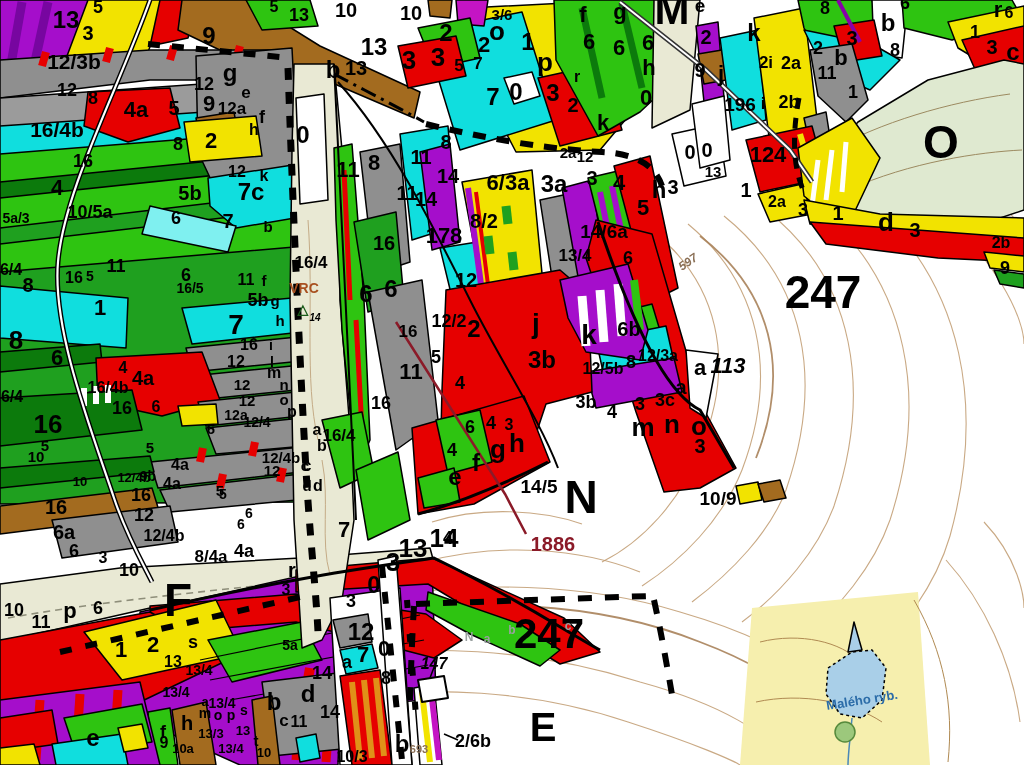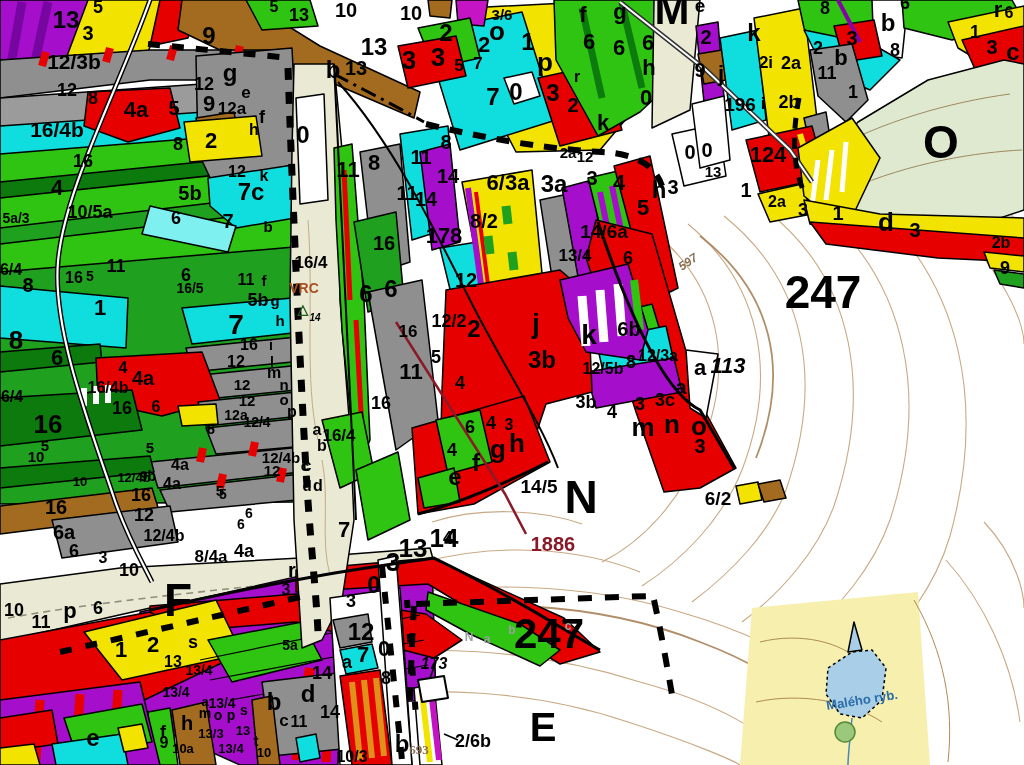--- a/index.html
+++ b/index.html
@@ -456,21 +456,21 @@
       <div class="lbl" style="left: 460px; top: 383px; font-size: 18px;">4</div>
       <div class="lbl" style="left: 470px; top: 427px; font-size: 18px;">6</div>
       <div class="lbl" style="left: 491px; top: 423px; font-size: 18px;">4</div>
       <div class="lbl" style="left: 509px; top: 425px; font-size: 16px;">3</div>
       <div class="lbl" style="left: 452px; top: 450px; font-size: 18px;">4</div>
       <div class="lbl" style="left: 455px; top: 477px; font-size: 24px;">e</div>
       <div class="lbl" style="left: 476px; top: 463px; font-size: 24px;">f</div>
       <div class="lbl" style="left: 498px; top: 449px; font-size: 26px;">g</div>
       <div class="lbl" style="left: 517px; top: 443px; font-size: 26px;">h</div>
       <div class="lbl" style="left: 539px; top: 486px; font-size: 19px;">14/5</div>
-      <div class="lbl" style="left: 718px; top: 498px; font-size: 19px;">6/2</div>
+      <div class="lbl" style="left: 718px; top: 498px; font-size: 19px;">10/9</div>
       <div class="lbl" style="left: 553px; top: 544px; font-size: 20px; color: rgb(139, 26, 40);">1886</div>
       <div class="lbl" style="left: 448px; top: 538px; font-size: 18px;">4</div>
       <div class="lbl" style="left: 11px; top: 270px; font-size: 16px;">6/4</div>
       <div class="lbl" style="left: 28px; top: 285px; font-size: 20px;">8</div>
       <div class="lbl" style="left: 74px; top: 278px; font-size: 16px;">16</div>
       <div class="lbl" style="left: 90px; top: 276px; font-size: 14px;">5</div>
       <div class="lbl" style="left: 116px; top: 266px; font-size: 18px;">11</div>
       <div class="lbl" style="left: 186px; top: 275px; font-size: 18px;">6</div>
       <div class="lbl" style="left: 190px; top: 288px; font-size: 14px;">16/5</div>
       <div class="lbl" style="left: 246px; top: 280px; font-size: 16px;">11</div>
@@ -568,23 +568,23 @@
       <div class="lbl" style="left: 393px; top: 562px; font-size: 26px;">3</div>
       <div class="lbl" style="left: 413px; top: 548px; font-size: 26px;">13</div>
       <div class="lbl" style="left: 444px; top: 538px; font-size: 26px;">14</div>
       <div class="lbl" style="left: 374px; top: 585px; font-size: 24px;">0</div>
       <div class="lbl" style="left: 351px; top: 601px; font-size: 18px;">3</div>
       <div class="lbl" style="left: 361px; top: 632px; font-size: 24px;">12</div>
       <div class="lbl" style="left: 363px; top: 655px; font-size: 22px;">7</div>
       <div class="lbl" style="left: 384px; top: 649px; font-size: 22px;">0</div>
       <div class="lbl" style="left: 347px; top: 662px; font-size: 18px;">a</div>
       <div class="lbl" style="left: 386px; top: 678px; font-size: 18px;">8</div>
-      <div class="lbl" style="left: 434px; top: 664px; font-size: 16px; font-style: italic;">173</div>
+      <div class="lbl" style="left: 434px; top: 664px; font-size: 16px; font-style: italic;">147</div>
       <div class="lbl" style="left: 473px; top: 741px; font-size: 18px;">2/6b</div>
       <div class="lbl" style="left: 402px; top: 744px; font-size: 24px;">b</div>
-      <div class="lbl" style="left: 419px; top: 749px; font-size: 13px; color: rgb(138, 111, 85); font-family: Liberation Serif, serif;">693</div>
+      <div class="lbl" style="left: 419px; top: 749px; font-size: 11px; color: rgb(138, 111, 85);">693</div>
       <div class="lbl" style="left: 469px; top: 637px; font-size: 12px; color: rgb(154, 160, 160);">N</div>
       <div class="lbl" style="left: 487px; top: 639px; font-size: 12px; color: rgb(154, 160, 160);">a</div>
       <div class="lbl" style="left: 512px; top: 630px; font-size: 12px; color: rgb(154, 160, 160);">b</div>
       <div class="lbl" style="left: 568px; top: 626px; font-size: 12px; color: rgb(154, 160, 160);">c</div>
       <div class="lbl" style="left: 862px; top: 700px; font-size: 13px; color: rgb(43, 108, 168); transform: translate(-50%, -50%) rotate(-9deg);">Malého ryb.</div>
     </div>
 </div>
 
 </body></html>

